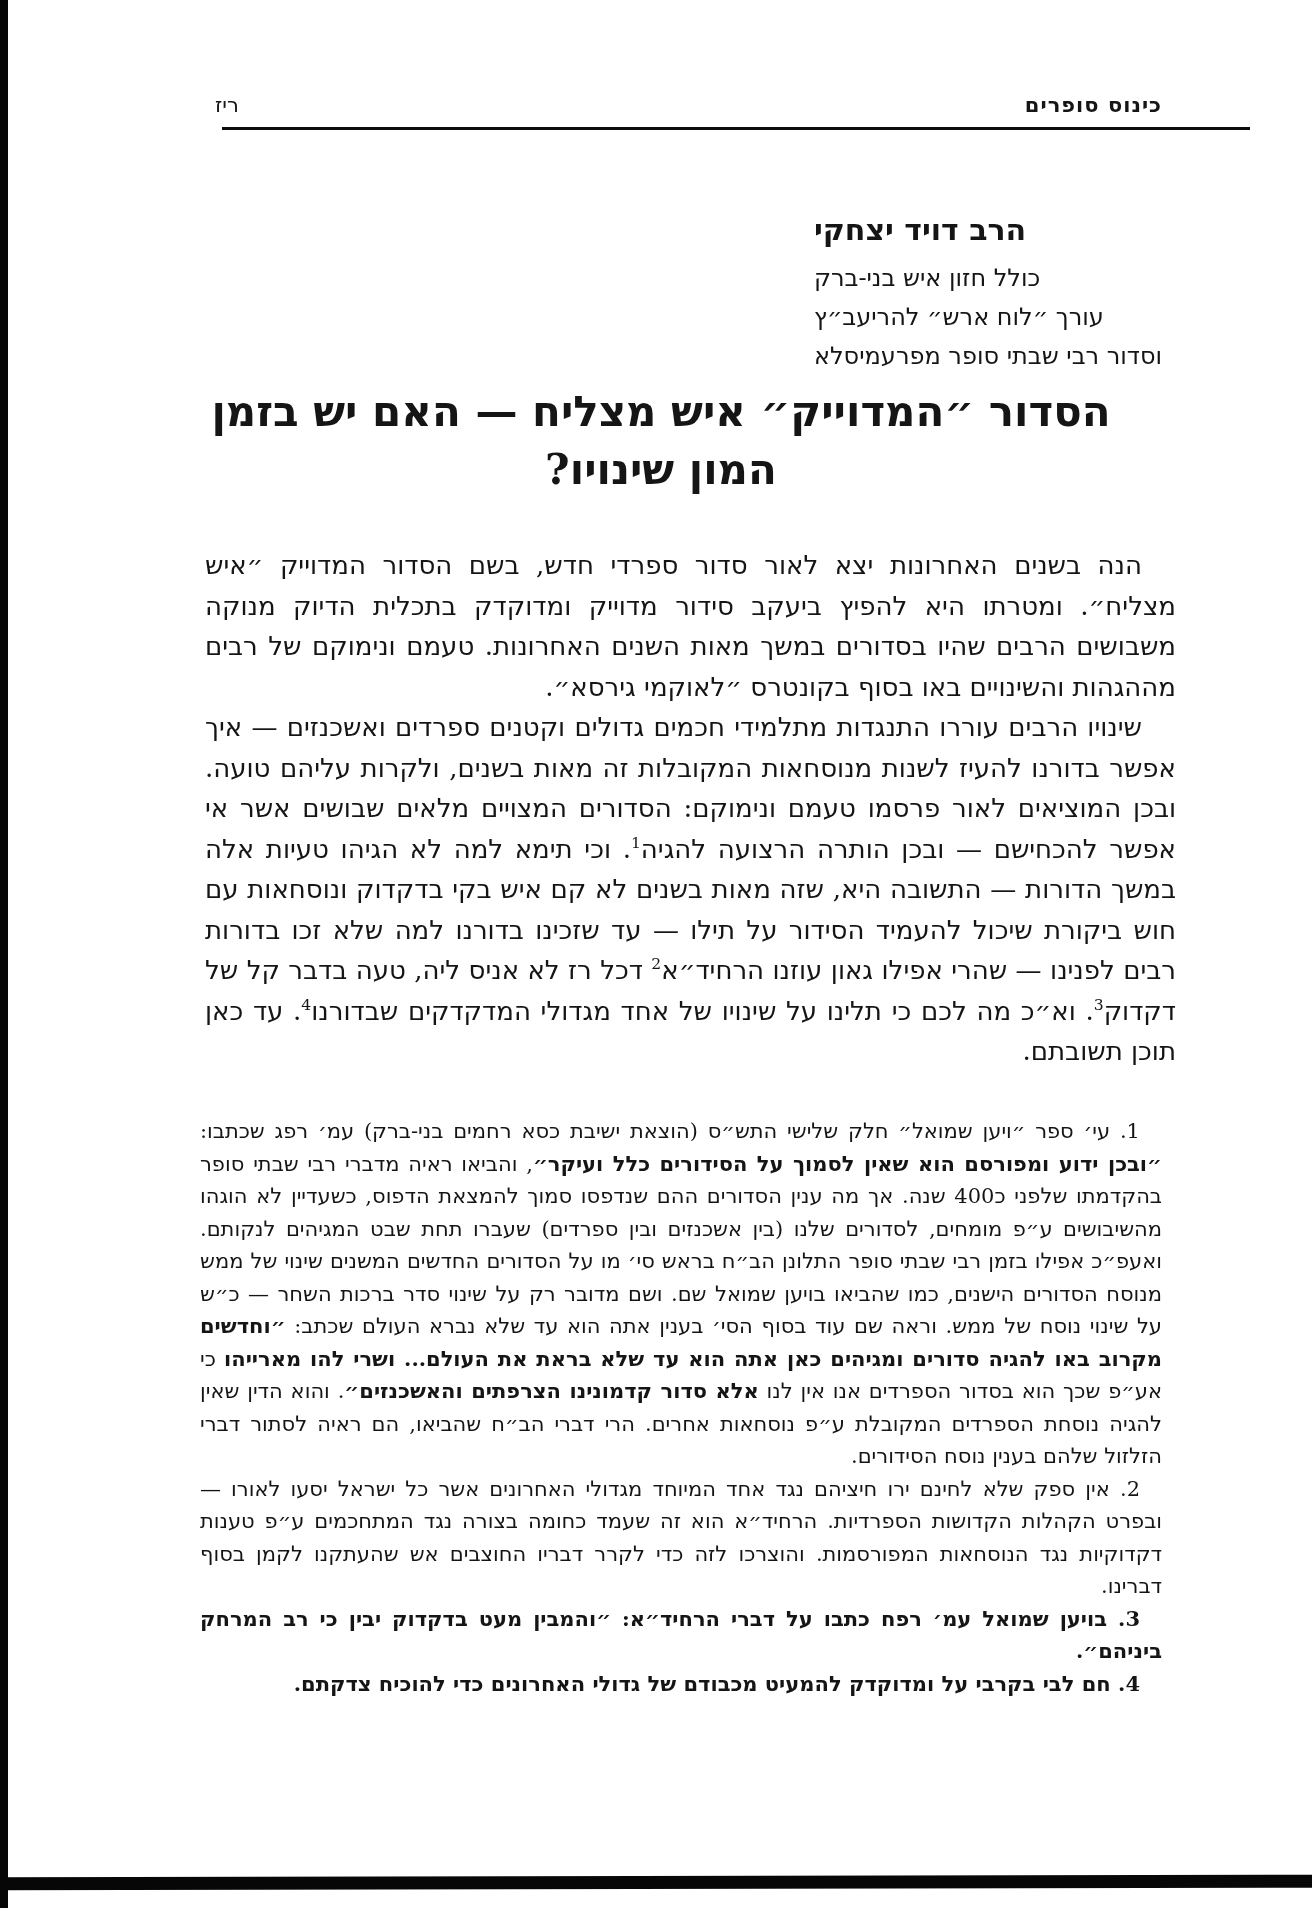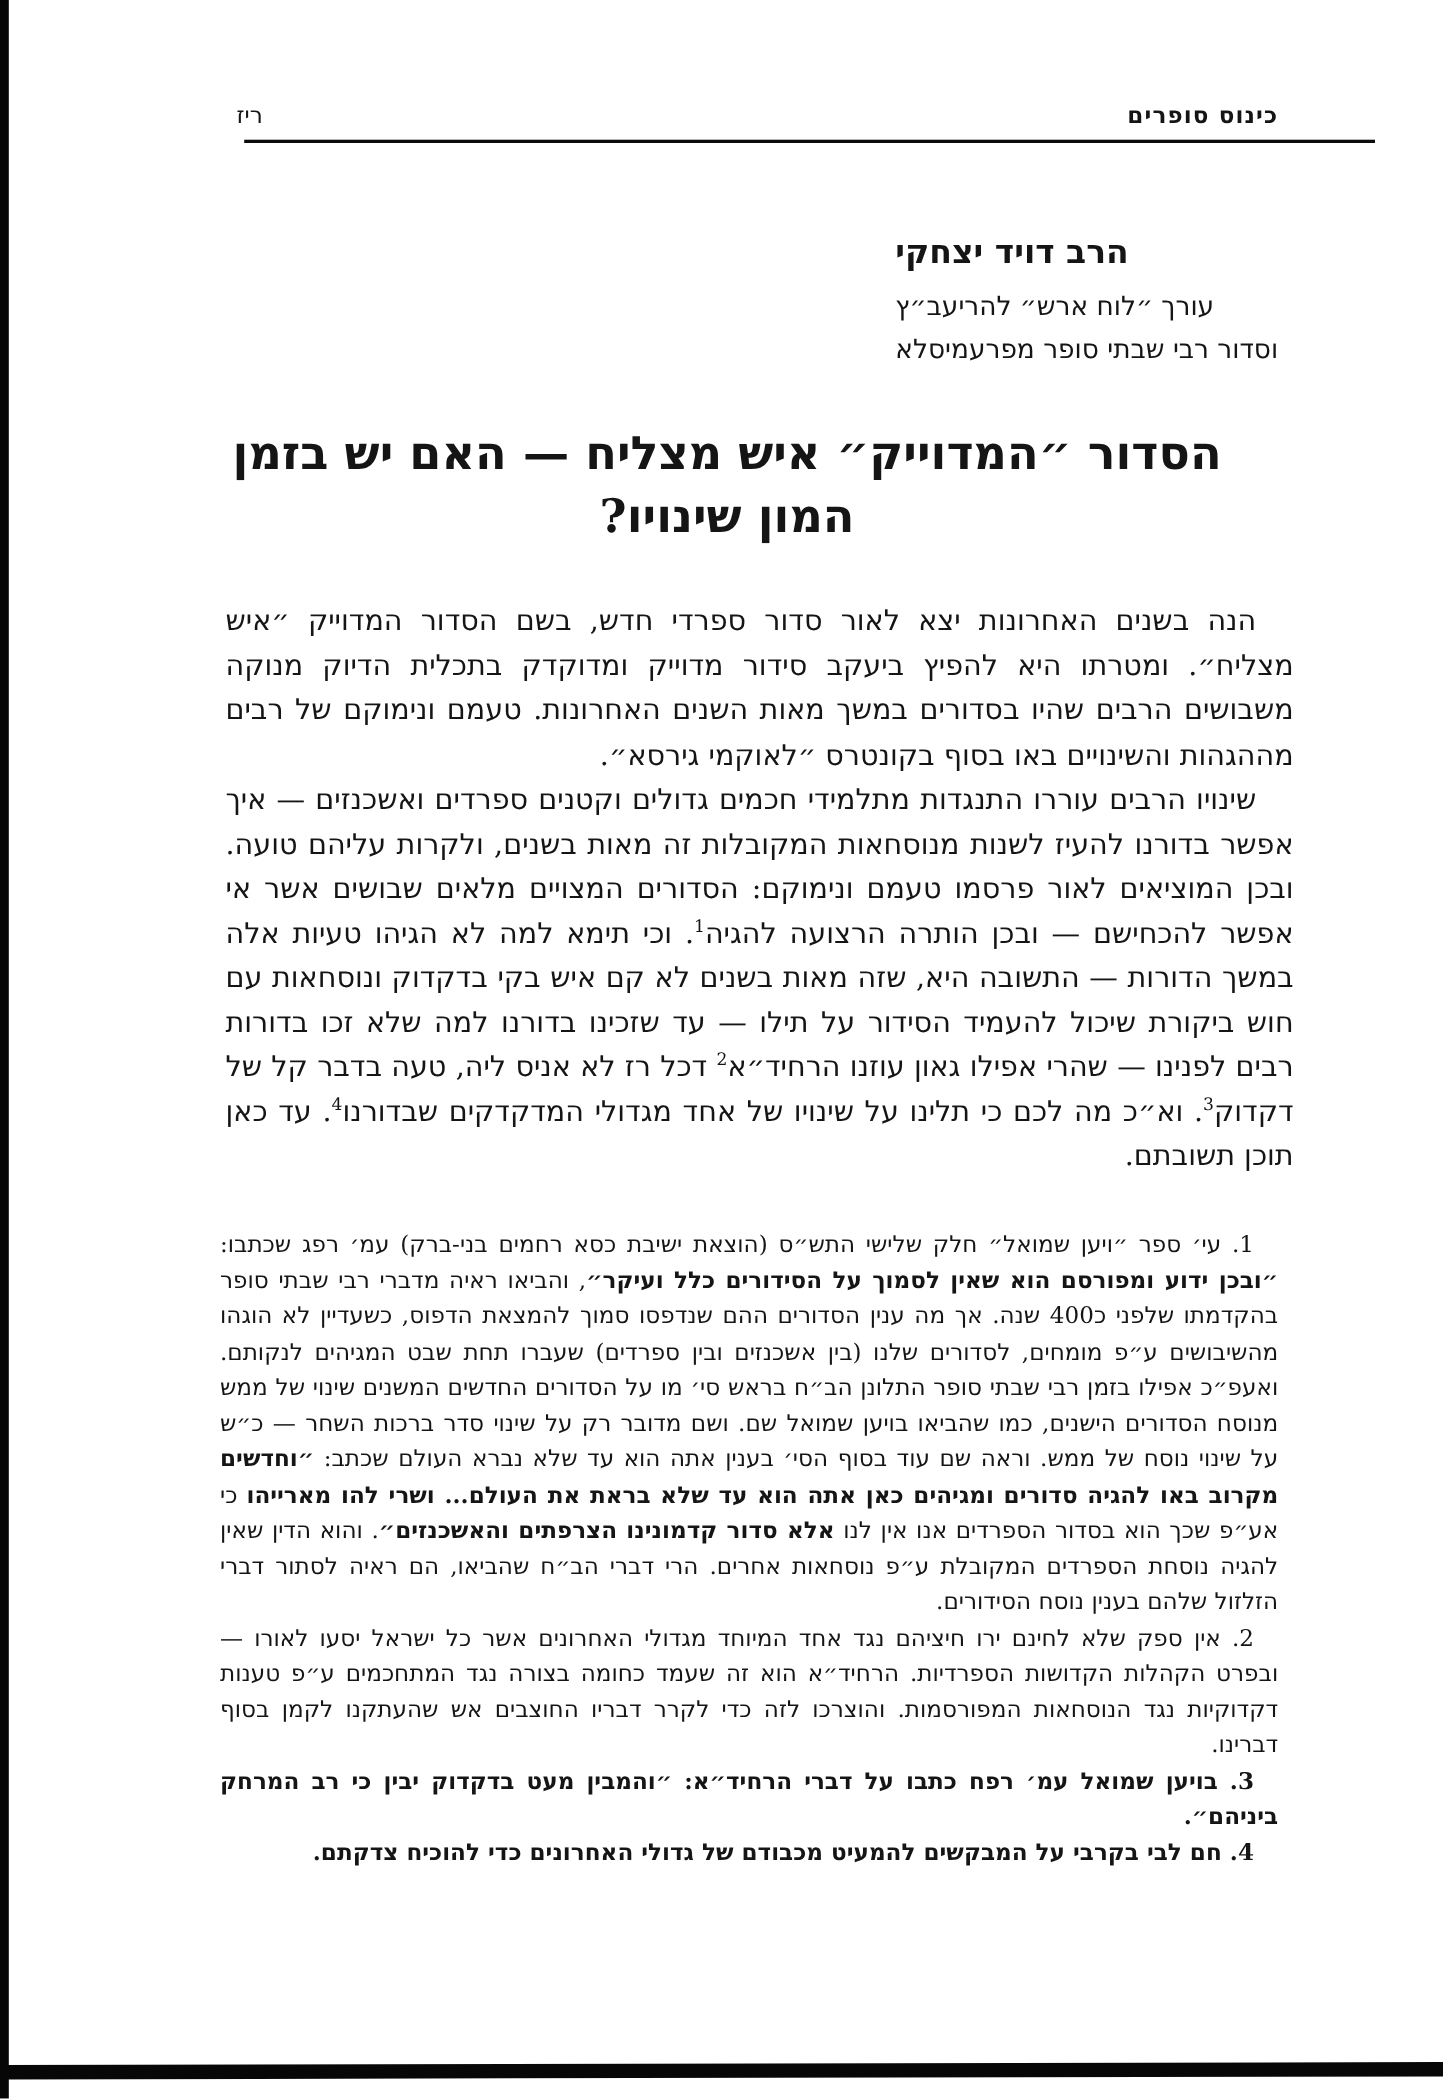--- a/index.html
+++ b/index.html
@@ -100,36 +100,37 @@
   <div class="edge-left"></div>
 
   <header class="header">
     <span class="journal-title">כינוס סופרים</span>
     <span class="page-number">ריז</span>
   </header>
   <div class="header-rule"></div>
 
   <section class="author">
     <div class="author-name">הרב דויד יצחקי</div>
+    <div class="author-line">כולל חזון איש בני-ברק</div>
     <div class="author-line">עורך ״לוח ארש״ להריעב״ץ</div>
     <div class="author-line">וסדור רבי שבתי סופר מפרעמיסלא</div>
   </section>
 
   <h1 class="title">
     <span>הסדור ״המדוייק״ איש מצליח — האם יש בזמן</span><br>
     <span>המון שינויו?</span>
   </h1>
 
   <main class="body">
       <p class="para"><span>הנה בשנים האחרונות יצא לאור סדור ספרדי חדש, בשם הסדור המדוייק ״איש מצליח״. ומטרתו היא להפיץ ביעקב סידור מדוייק ומדוקדק בתכלית הדיוק מנוקה משבושים הרבים שהיו בסדורים במשך מאות השנים האחרונות. טעמם ונימוקם של רבים מההגהות והשינויים באו בסוף בקונטרס ״לאוקמי גירסא״.</span></p>
       <p class="para"><span>שינויו הרבים עוררו התנגדות מתלמידי חכמים גדולים וקטנים ספרדים ואשכנזים — איך אפשר בדורנו להעיז לשנות מנוסחאות המקובלות זה מאות בשנים, ולקרות עליהם טועה. ובכן המוציאים לאור פרסמו טעמם ונימוקם: הסדורים המצויים מלאים שבושים אשר אי אפשר להכחישם — ובכן הותרה הרצועה להגיה</span><sup>1</sup><span>. וכי תימא למה לא הגיהו טעיות אלה במשך הדורות — התשובה היא, שזה מאות בשנים לא קם איש בקי בדקדוק ונוסחאות עם חוש ביקורת שיכול להעמיד הסידור על תילו — עד שזכינו בדורנו למה שלא זכו בדורות רבים לפנינו — שהרי אפילו גאון עוזנו הרחיד״א</span><sup>2</sup><span> דכל רז לא אניס ליה, טעה בדבר קל של דקדוק</span><sup>3</sup><span>. וא״כ מה לכם כי תלינו על שינויו של אחד מגדולי המדקדקים שבדורנו</span><sup>4</sup><span>. עד כאן תוכן תשובתם.</span></p>
     </main>
 
   <section class="footnotes">
       <p class="footnote"><span class="fn-marker">1. </span><span>עי׳ ספר ״ויען שמואל״ חלק שלישי התש״ס (הוצאת ישיבת כסא רחמים בני-ברק) עמ׳ רפג שכתבו: </span><span class="b">״ובכן ידוע ומפורסם הוא שאין לסמוך על הסידורים כלל ועיקר״</span><span>, והביאו ראיה מדברי רבי שבתי סופר בהקדמתו שלפני כ400 שנה. אך מה ענין הסדורים ההם שנדפסו סמוך להמצאת הדפוס, כשעדיין לא הוגהו מהשיבושים ע״פ מומחים, לסדורים שלנו (בין אשכנזים ובין ספרדים) שעברו תחת שבט המגיהים לנקותם. ואעפ״כ אפילו בזמן רבי שבתי סופר התלונן הב״ח בראש סי׳ מו על הסדורים החדשים המשנים שינוי של ממש מנוסח הסדורים הישנים, כמו שהביאו בויען שמואל שם. ושם מדובר רק על שינוי סדר ברכות השחר — כ״ש על שינוי נוסח של ממש. וראה שם עוד בסוף הסי׳ בענין אתה הוא עד שלא נברא העולם שכתב: </span><span class="b">״וחדשים מקרוב באו להגיה סדורים ומגיהים כאן אתה הוא עד שלא בראת את העולם... ושרי להו מארייהו</span><span> כי אע״פ שכך הוא בסדור הספרדים אנו אין לנו </span><span class="b">אלא סדור קדמונינו הצרפתים והאשכנזים״</span><span>. והוא הדין שאין להגיה נוסחת הספרדים המקובלת ע״פ נוסחאות אחרים. הרי דברי הב״ח שהביאו, הם ראיה לסתור דברי הזלזול שלהם בענין נוסח הסידורים.</span></p>
       <p class="footnote"><span class="fn-marker">2. </span><span>אין ספק שלא לחינם ירו חיציהם נגד אחד המיוחד מגדולי האחרונים אשר כל ישראל יסעו לאורו — ובפרט הקהלות הקדושות הספרדיות. הרחיד״א הוא זה שעמד כחומה בצורה נגד המתחכמים ע״פ טענות דקדוקיות נגד הנוסחאות המפורסמות. והוצרכו לזה כדי לקרר דבריו החוצבים אש שהעתקנו לקמן בסוף דברינו.</span></p>
       <p class="footnote b"><span class="fn-marker">3. </span><span>בויען שמואל עמ׳ רפח כתבו על דברי הרחיד״א: ״והמבין מעט בדקדוק יבין כי רב המרחק ביניהם״.</span></p>
-      <p class="footnote b"><span class="fn-marker">4. </span><span>חם לבי בקרבי על המבקשים להמעיט מכבודם של גדולי האחרונים כדי להוכיח צדקתם.</span></p>
+      <p class="footnote b"><span class="fn-marker">4. </span><span>חם לבי בקרבי על ומדוקדק להמעיט מכבודם של גדולי האחרונים כדי להוכיח צדקתם.</span></p>
     </section>
 
   <div class="edge-bottom"></div>
 
 </div>
 
 </body></html>

